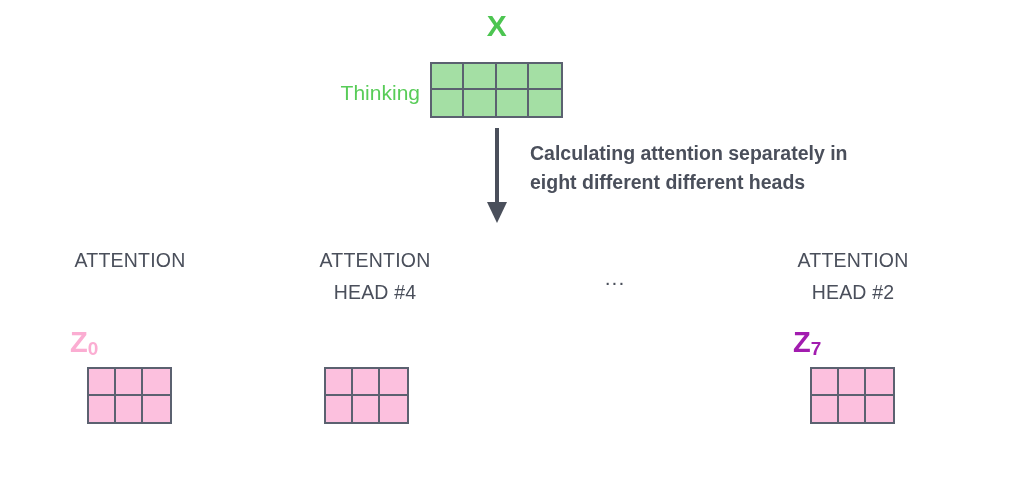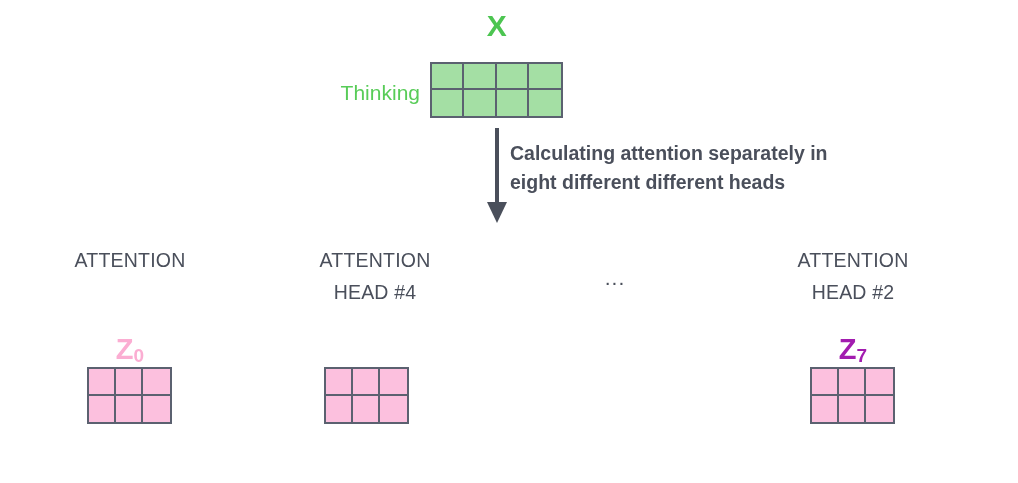--- a/index.html
+++ b/index.html
@@ -89,21 +89,21 @@
   
   #flow-arrow {
     position: absolute;
     left: 486px;
     top: 128px;
     width: 22px;
     height: 96px;
   }
   #flow-caption {
     position: absolute;
-    left: 510px;
+    left: 530px;
     top: 139px;
     width: 390px;
     font-size: 19.5px;
     line-height: 29px;
     color: #4a4f5b;
     font-weight: 600;
   }
   #flow-caption .line { display: block; }
 
   
@@ -118,23 +118,22 @@
     letter-spacing: 0.2px;
   }
   .head-title .line { display: block; }
 
   #head-title-0 { left: 20px; }
   #head-title-1 { left: 265px; }
   #head-title-7 { left: 743px; }
 
   .z-label {
     position: absolute;
-    top: 332px;
+    top: 325px;
     width: 120px;
-    text-align: center;
     font-size: 29px;
     font-weight: bold;
     color: #fbadd2;
     line-height: 34px;
   }
   .z-label sub {
     font-size: 19px;
     font-weight: bold;
     vertical-align: baseline;
     position: relative;

